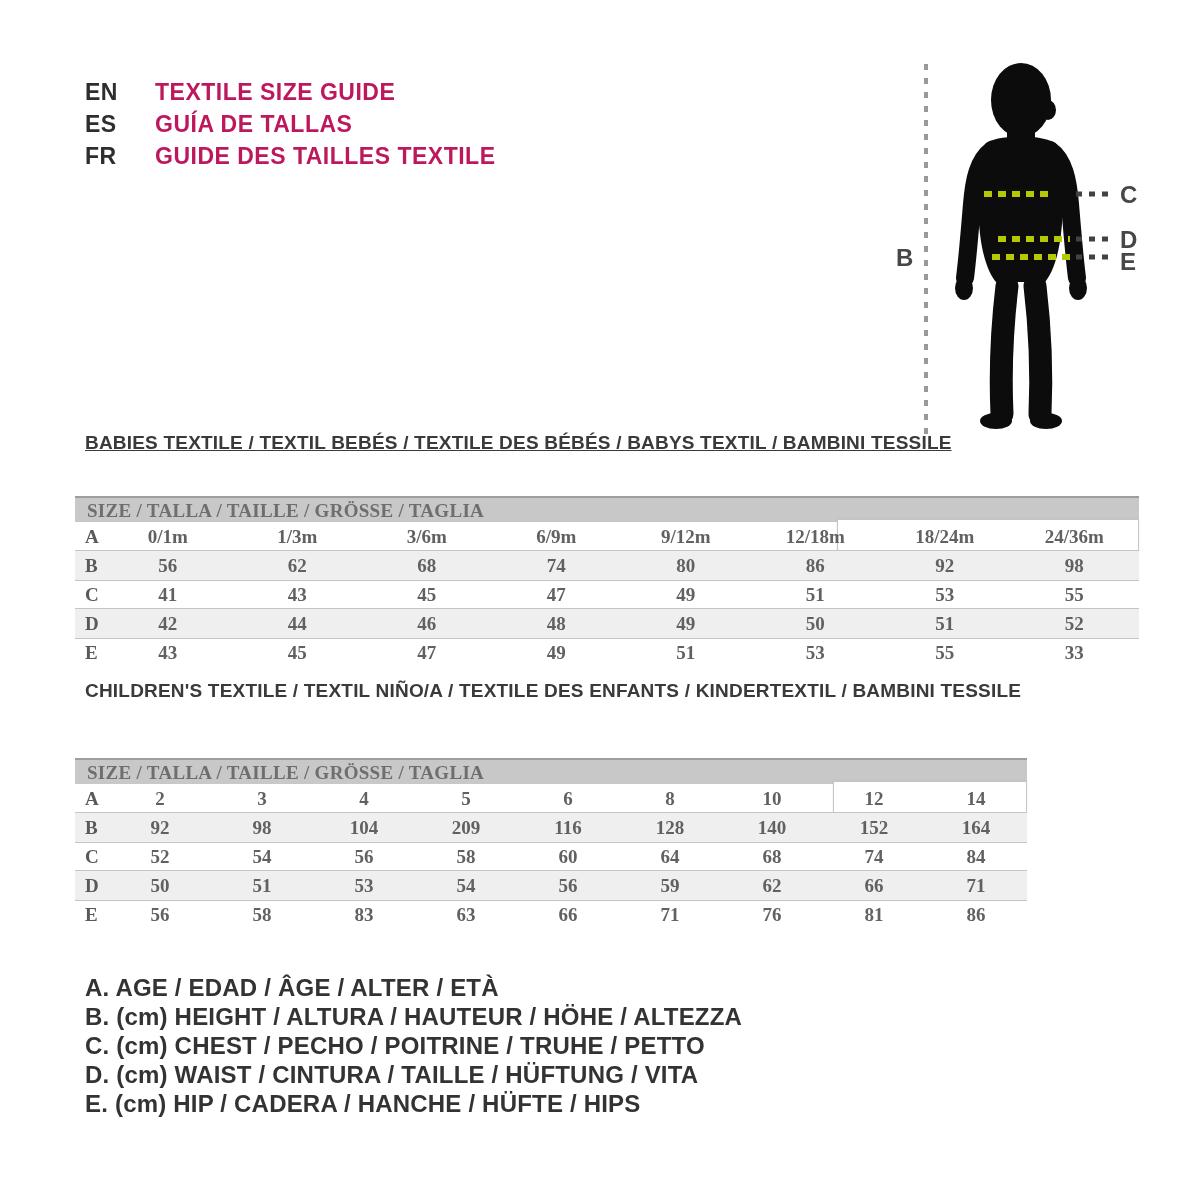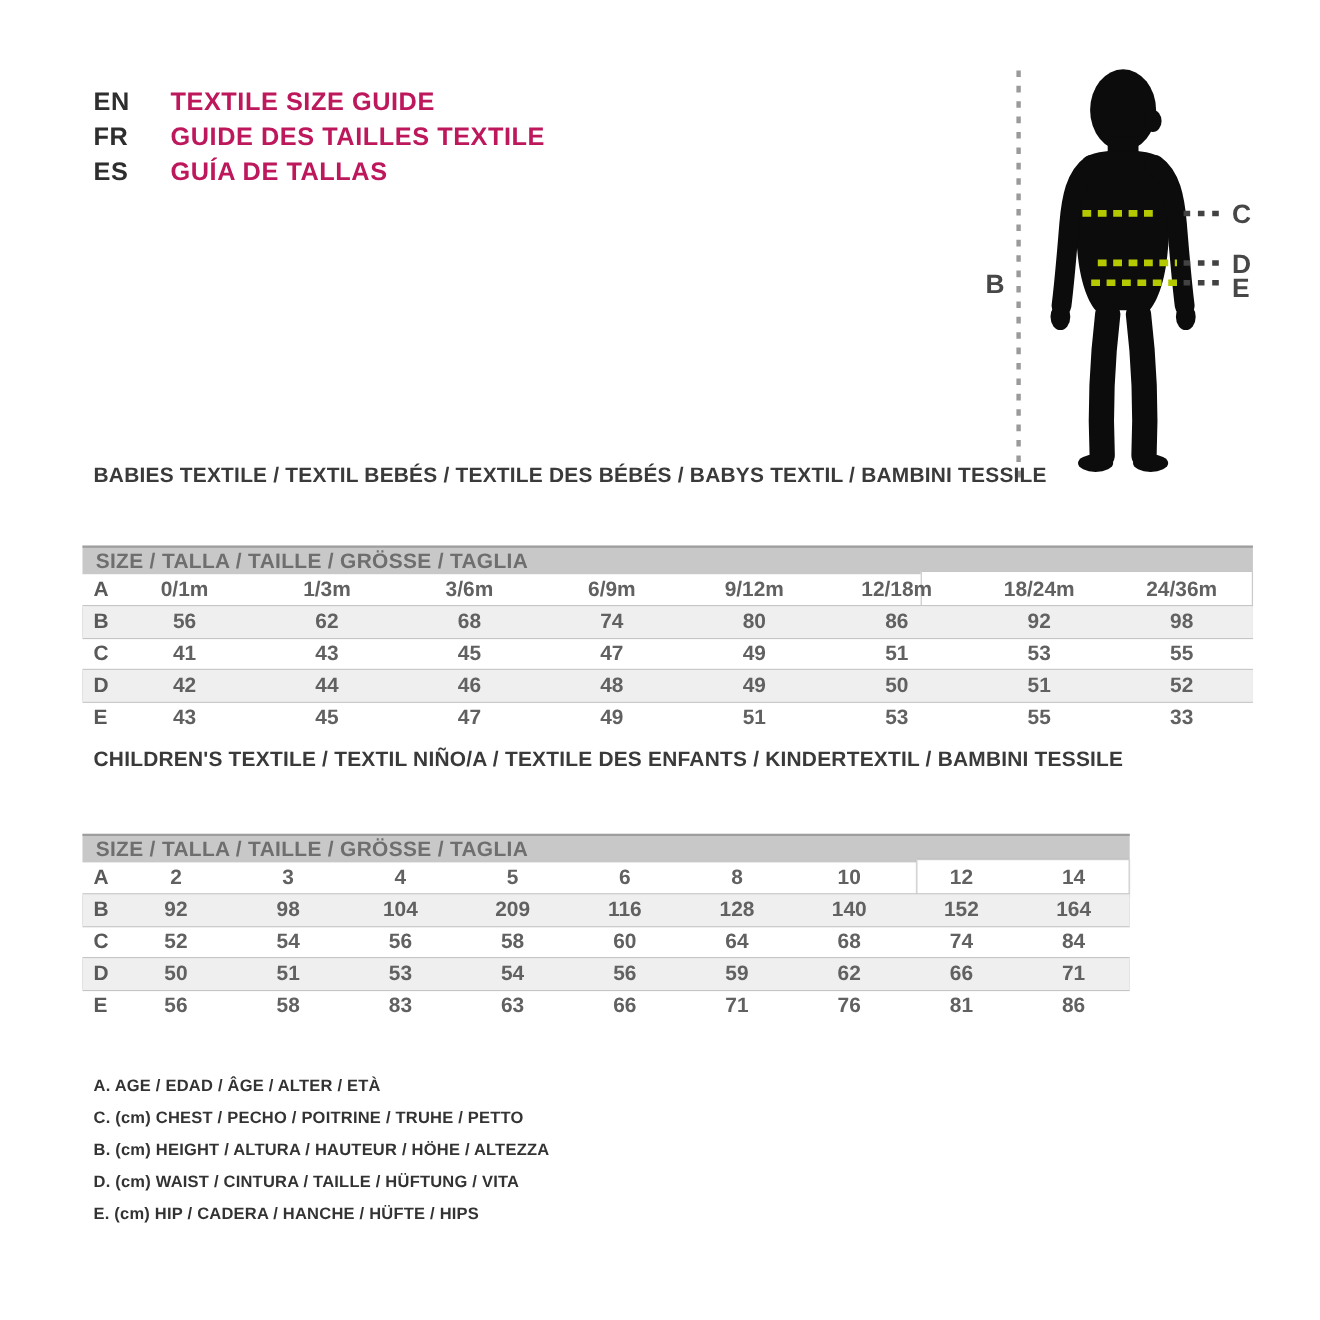--- a/index.html
+++ b/index.html
@@ -14,64 +14,64 @@
   .lang-title{font-size:23px;font-weight:bold;color:#be185d;letter-spacing:.5px;white-space:nowrap;}
   
   .figure{position:absolute;left:880px;top:48px;width:300px;height:412px;}
   .figure svg{display:block;}
   .figure text{font-family:"Liberation Sans", sans-serif;font-size:24px;font-weight:bold;}
   
   .section-title{
     position:absolute;left:85px;font-size:19px;font-weight:bold;color:#3a3a3a;
     letter-spacing:.2px;white-space:nowrap;
   }
-  .tbl{position:absolute;left:75px;background:#fff;}
+  .tbl{position:absolute;left:75px;background:#fff;font-family:Liberation Serif, serif;}
   .tbl-header{
     height:26px;line-height:26px;background:#c8c8c8;border-top:2px solid #9e9e9e;
     box-sizing:border-box;padding-left:12px;font-size:19px;font-weight:bold;color:#6e6e6e;
     letter-spacing:.3px;position:relative;z-index:1;
   }
   .highlight-box{
     position:absolute;background:#ffffff;border:1px solid #c6c6c6;z-index:2;
     box-shadow:0 0 2px rgba(0,0,0,0.08);
   }
   .tbl-rows{position:relative;z-index:3;}
   .trow{display:grid;height:29px;line-height:29px;}
   .babies .trow{grid-template-columns:28px repeat(8,1fr);}
   .children .trow{grid-template-columns:34px repeat(9,1fr);}
   .trow.shaded{background:#efefef;box-shadow:0 1px 0 #c5c5c5, 0 -1px 0 #c5c5c5;}
   .tcell{font-size:19px;font-weight:bold;color:#616161;text-align:center;overflow:hidden;}
   .tcell.rowlabel{text-align:left;padding-left:10px;color:#595959;}
   .babies-tbl{top:496px;width:1064px;}
   .children-tbl{top:758px;width:952px;}
-  .babies-title{top:422px;}
+  .babies-title{top:432px;text-decoration:underline;}
   .children-title{top:680px;}
   .babies-box{left:762px;top:23px;width:300px;height:33px;}
   .children-box{left:758px;top:23px;width:192px;height:33px;}
   
   .legend{position:absolute;left:85px;top:973px;}
-  .legend-line{font-size:15px;font-weight:bold;color:#333333;line-height:29px;letter-spacing:.2px;white-space:nowrap;}
+  .legend-line{font-size:24px;font-weight:bold;color:#333333;line-height:29px;letter-spacing:.2px;white-space:nowrap;}
 </style>
 </head>
 <body>
 
 <div class="page">
 
   <div class="lang-block">
       <div class="lang-row">
         <div class="lang-code">EN</div>
         <div class="lang-title">TEXTILE SIZE GUIDE</div>
       </div>
       <div class="lang-row">
+        <div class="lang-code">ES</div>
+        <div class="lang-title">GUÍA DE TALLAS</div>
+      </div>
+      <div class="lang-row">
         <div class="lang-code">FR</div>
         <div class="lang-title">GUIDE DES TAILLES TEXTILE</div>
-      </div>
-      <div class="lang-row">
-        <div class="lang-code">ES</div>
-        <div class="lang-title">GUÍA DE TALLAS</div>
       </div>
     </div>
 
   <div class="figure">
     <svg width="300" height="412" viewBox="0 0 300 412">
 
       <g fill="none" stroke="#9a9a9a">
         <line x1="46" y1="16" x2="46" y2="388" stroke-width="4" stroke-dasharray="6 8"></line>
       </g>
 
@@ -239,19 +239,19 @@
           <div class="tcell">71</div>
           <div class="tcell">76</div>
           <div class="tcell">81</div>
           <div class="tcell">86</div>
         </div>
       </div>
   </div>
 
   <div class="legend">
       <div class="legend-line">A. AGE / EDAD / ÂGE / ALTER / ETÀ</div>
+      <div class="legend-line">B. (cm) HEIGHT / ALTURA / HAUTEUR / HÖHE / ALTEZZA</div>
       <div class="legend-line">C. (cm) CHEST / PECHO / POITRINE / TRUHE / PETTO</div>
-      <div class="legend-line">B. (cm) HEIGHT / ALTURA / HAUTEUR / HÖHE / ALTEZZA</div>
       <div class="legend-line">D. (cm) WAIST / CINTURA / TAILLE / HÜFTUNG / VITA</div>
       <div class="legend-line">E. (cm) HIP / CADERA / HANCHE / HÜFTE / HIPS</div>
     </div>
 
 </div>
 
 </body></html>

